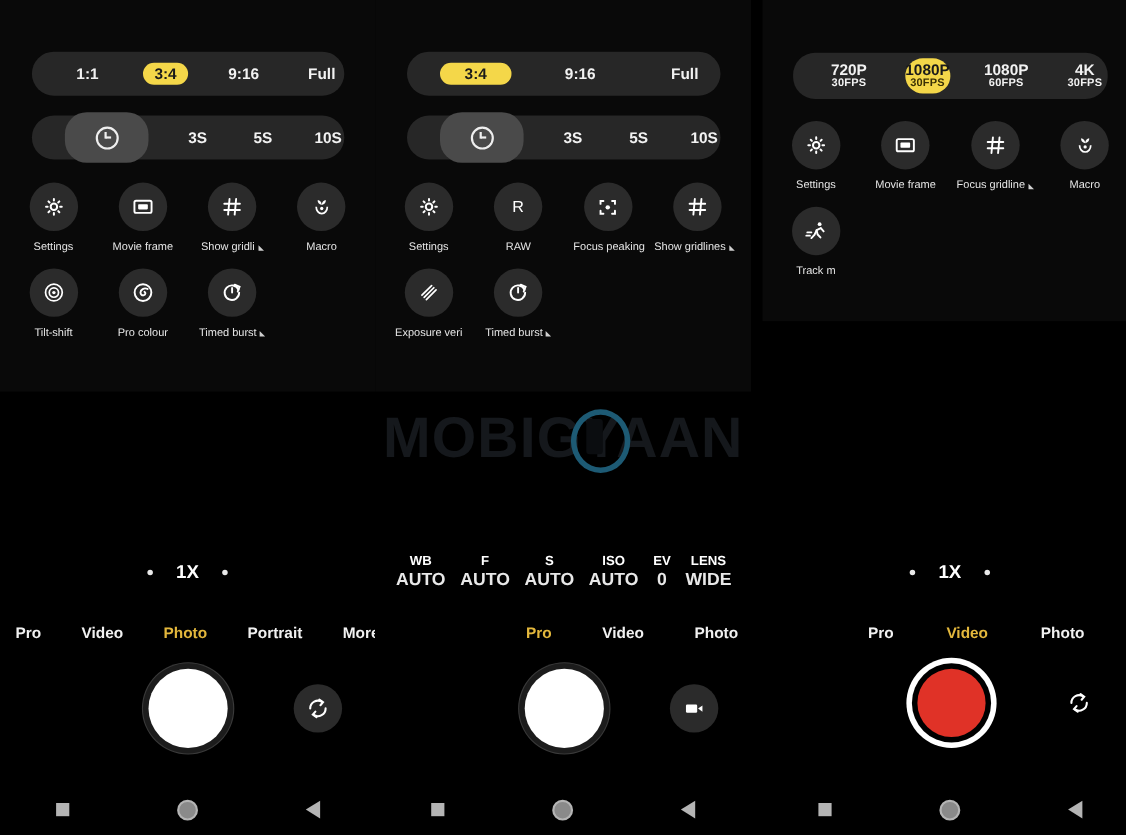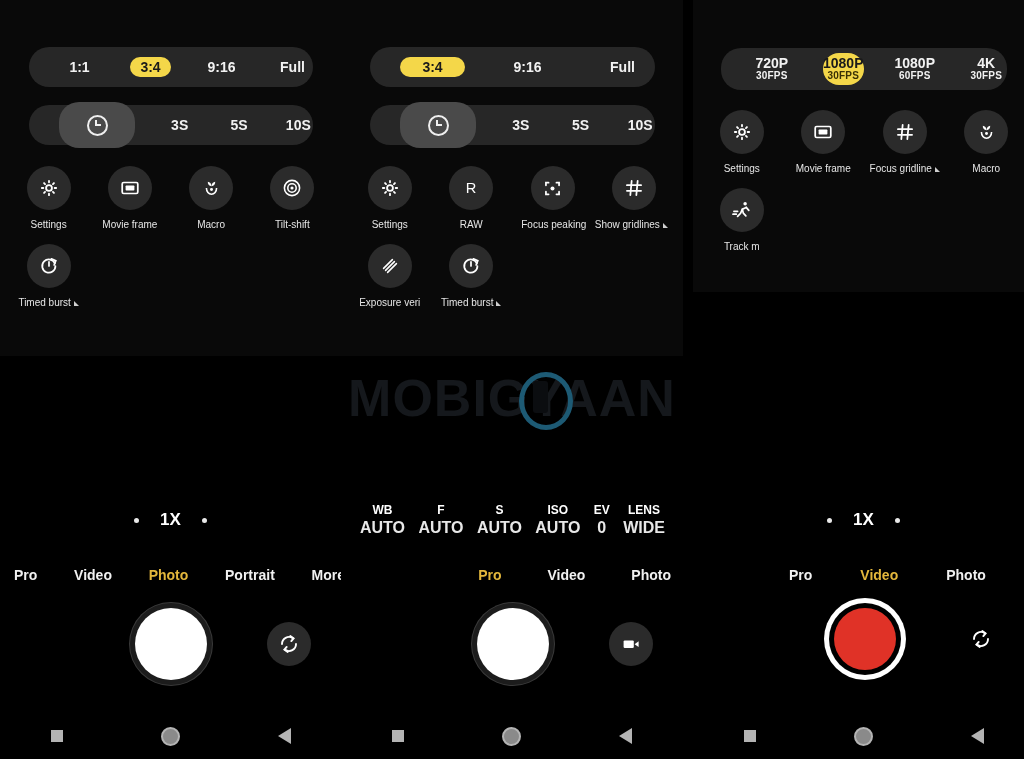--- a/index.html
+++ b/index.html
@@ -140,20 +140,31 @@
           <svg width="22" height="22" viewBox="0 0 24 24">
             <rect x="3.5" y="6" width="17" height="12" rx="1.6" fill="none" stroke="#fff" stroke-width="1.9"></rect>
             <rect x="7.2" y="9.4" width="9.6" height="5.2" rx="0.8" fill="#fff"></rect>
           </svg>
         </div>
         <div class="ilabel">
             <span>Movie frame</span>
           </div>
       </div>
 
+      <div class="icell">
+        <div class="ibtn">
+          <svg width="20" height="20" viewBox="0 0 24 24" stroke="#fff" stroke-width="2.1" stroke-linecap="round">
+            <path d="M9.2 3.5 7.6 20.5M16.4 3.5 14.8 20.5M3.5 8.6h17M3.5 15.4h17"></path>
+          </svg>
+        </div>
+        <div class="ilabel clipped">
+          <span>Show gridli</span>
+          <i class="caret"></i>
+        </div>
+      </div>
 
       <div class="icell">
         <div class="ibtn">
           <svg width="21" height="21" viewBox="0 0 24 24" fill="none" stroke="#fff" stroke-width="1.8">
             <path d="M12 9.5c0-3 -2-5 -4.2-5.2 -.4 2.6 1.4 4.6 4.2 5.2z" fill="#fff" stroke="none"></path>
             <path d="M12 9.5c0-3 2-5 4.2-5.2 .4 2.6-1.4 4.6-4.2 5.2z" fill="#fff" stroke="none"></path>
             <path d="M6.2 11.5c0 4 2.6 7 5.8 7s5.8-3 5.8-7"></path>
             <circle cx="12" cy="13.2" r="1.7" fill="#fff" stroke="none"></circle>
           </svg>
         </div>
@@ -168,20 +179,31 @@
             <circle cx="12" cy="12" r="8.3" stroke-width="1.7"></circle>
             <circle cx="12" cy="12" r="4.6" stroke-width="1.7"></circle>
             <circle cx="12" cy="12" r="1.7" fill="#fff" stroke="none"></circle>
           </svg>
         </div>
         <div class="ilabel">
             <span>Tilt-shift</span>
           </div>
       </div>
 
+      <div class="icell">
+        <div class="ibtn">
+          <svg width="22" height="22" viewBox="0 0 24 24" fill="none" stroke="#fff" stroke-width="1.9" stroke-linecap="round">
+            <circle cx="12" cy="12" r="8.3"></circle>
+            <path d="M16.5 8.4c-3.4-1.6-7 .6-7 3.6 0 2 1.8 3.2 3.4 2.6 1.6-.6 2-2.6.6-3.4"></path>
+          </svg>
+        </div>
+        <div class="ilabel">
+            <span>Pro colour</span>
+          </div>
+      </div>
 
       <div class="icell">
         <div class="ibtn">
           <svg width="22" height="22" viewBox="0 0 24 24" fill="none" stroke="#fff" stroke-width="1.9" stroke-linecap="round">
             <path d="M18.4 9.2A7.2 7.2 0 1 0 19 12"></path>
             <path d="M14.6 4.2 19.4 6.2 17.6 10.9" fill="none"></path>
             <path d="M12 12 12 7.4"></path>
           </svg>
         </div>
         <div class="ilabel">

